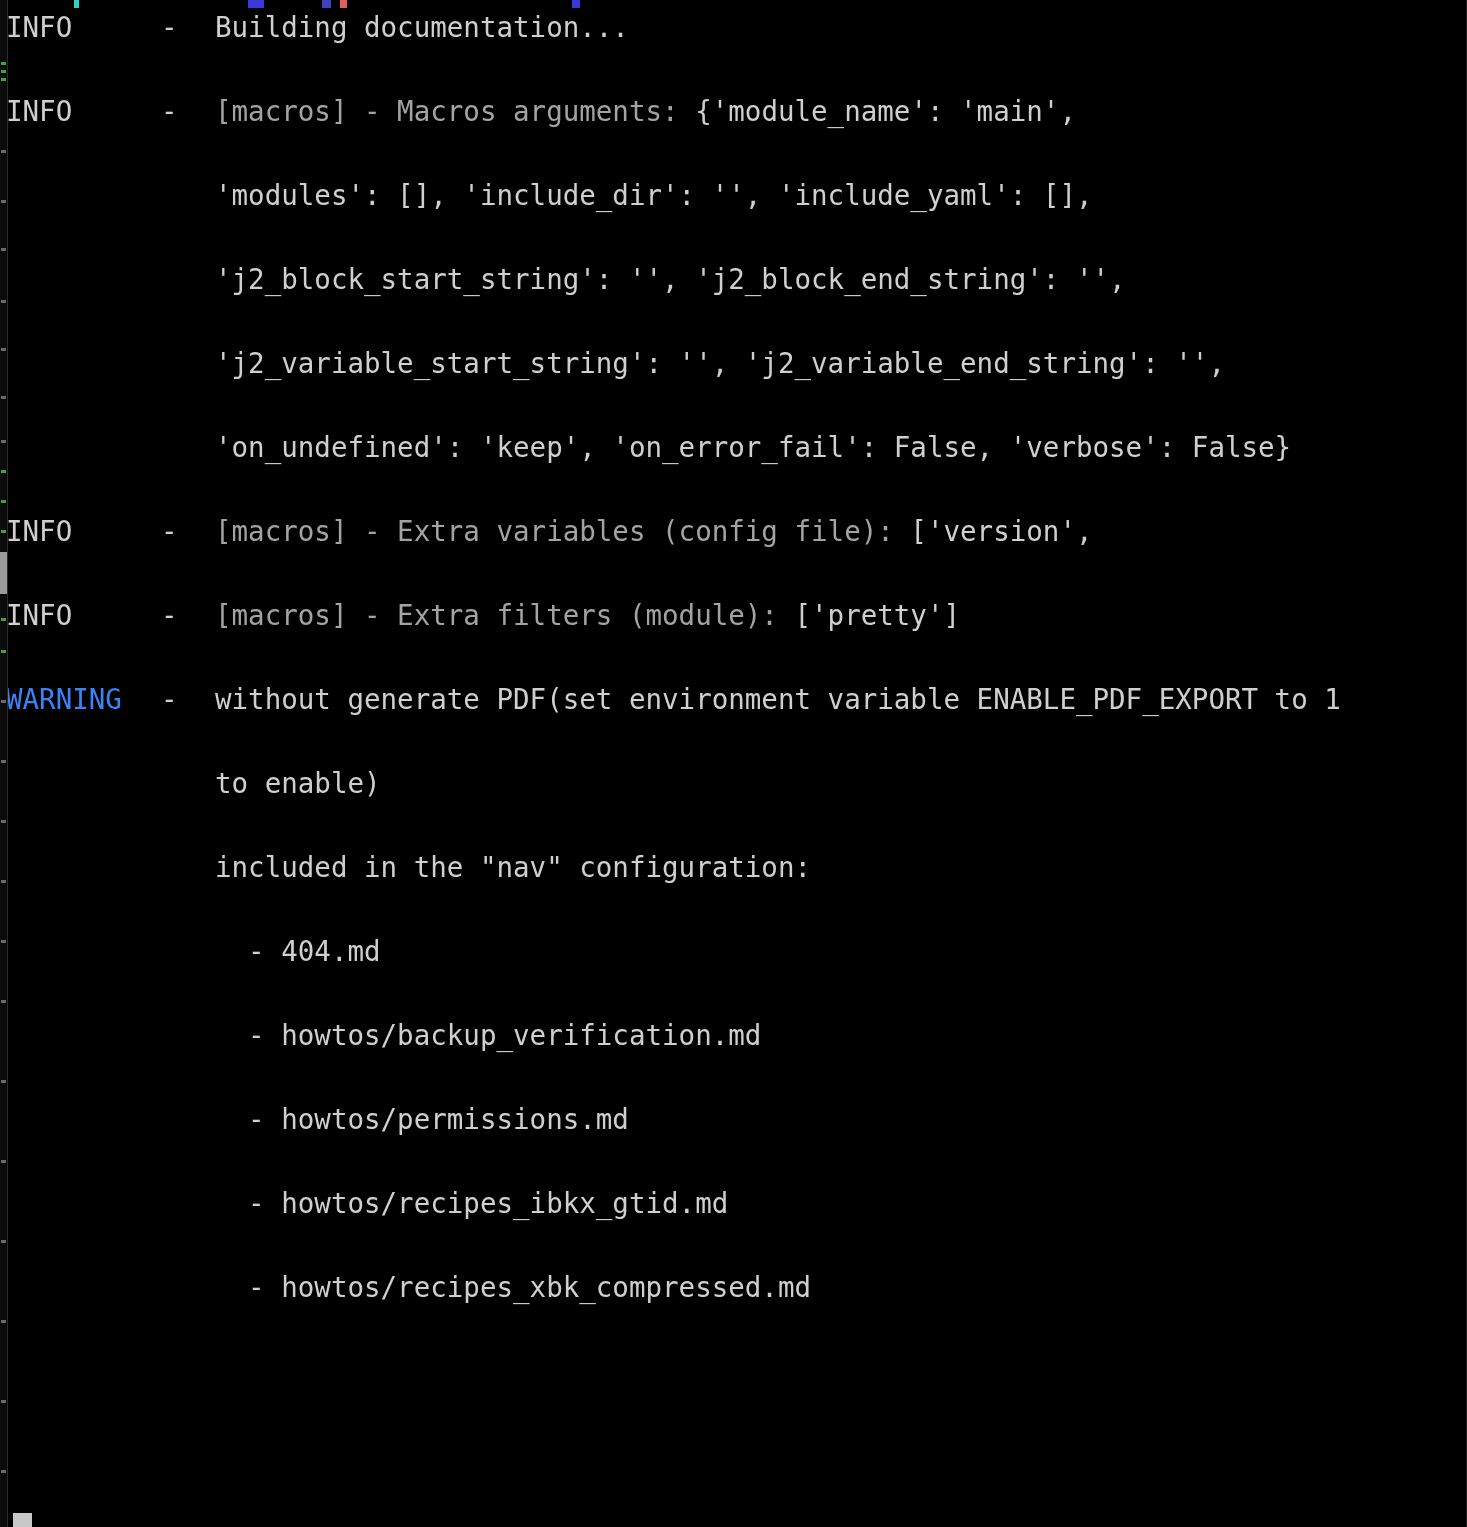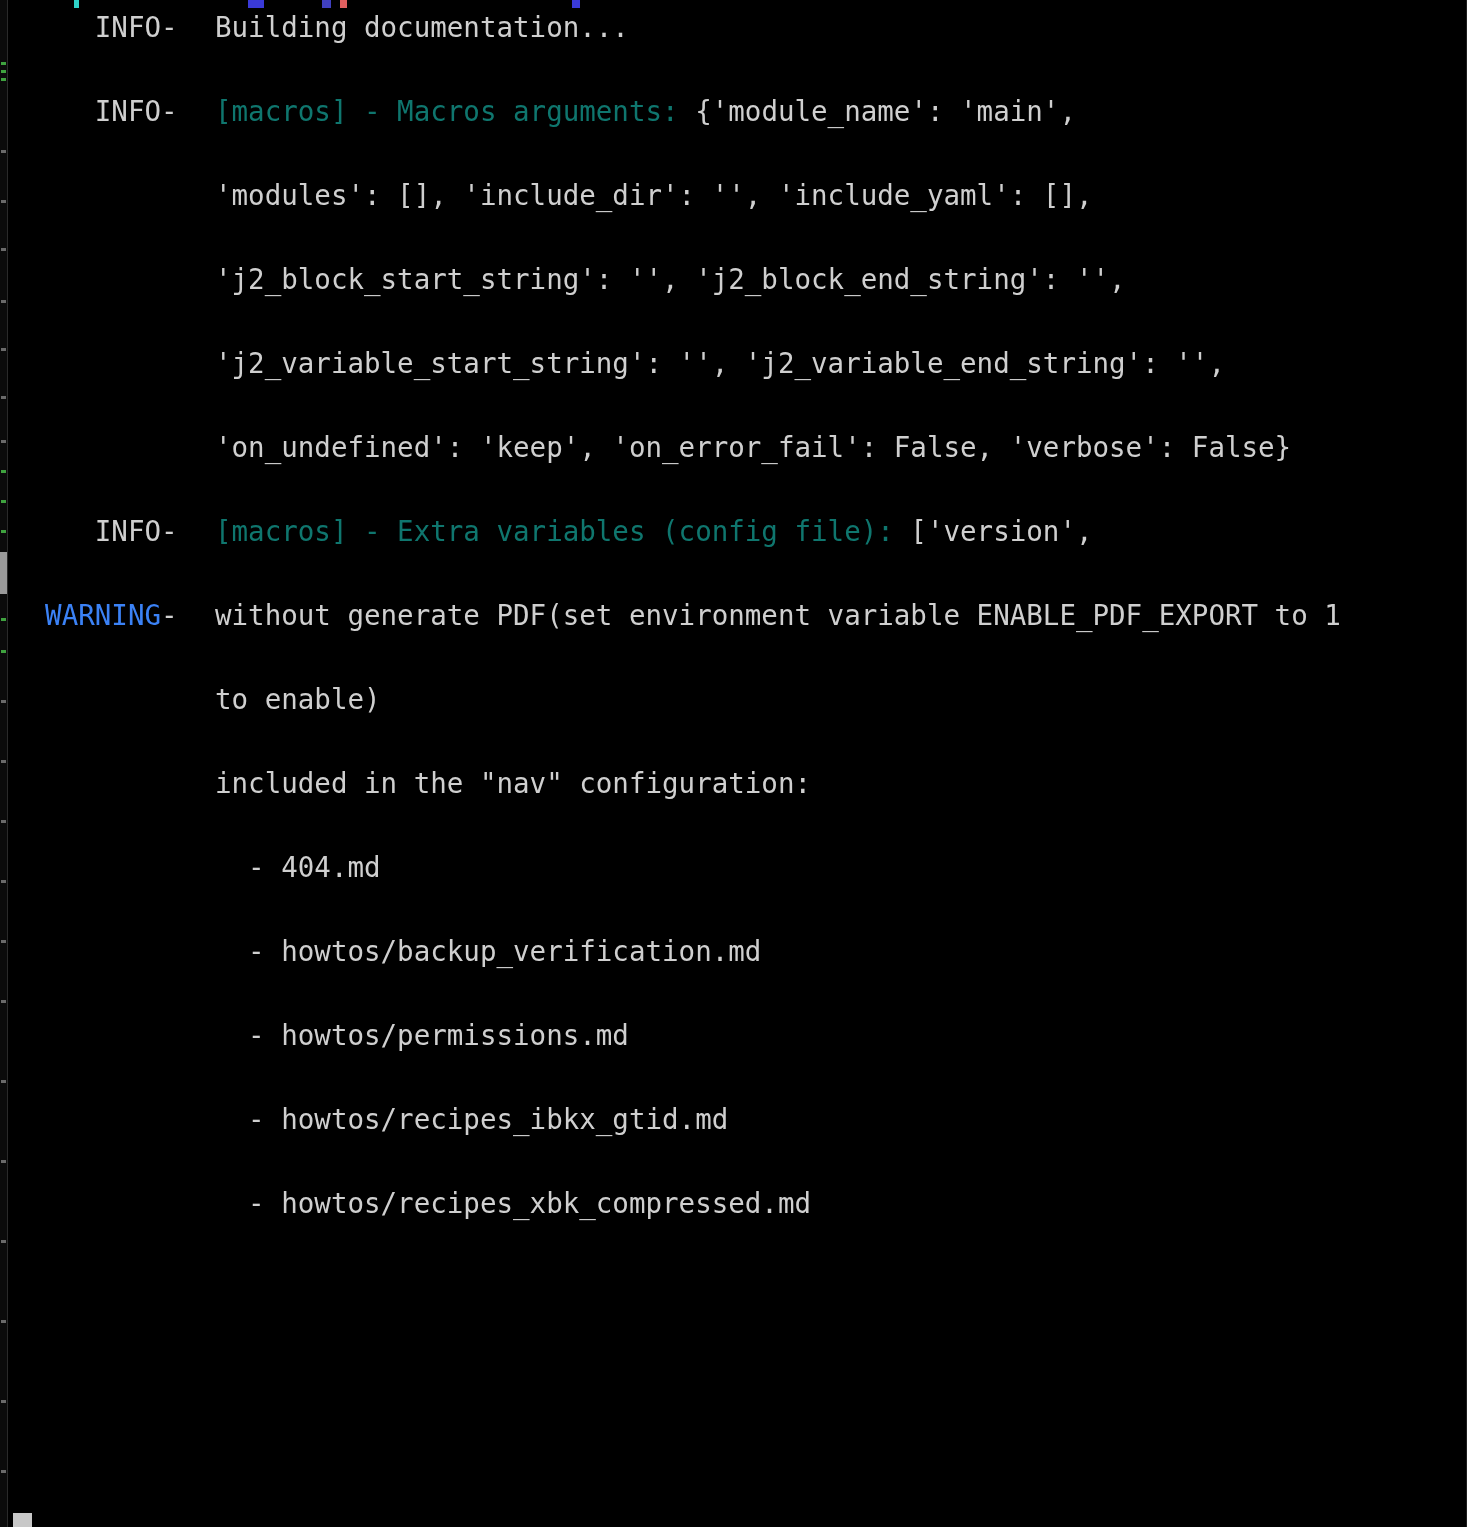--- a/index.html
+++ b/index.html
@@ -76,33 +76,32 @@
     font-family: "DejaVu Sans Mono", "Liberation Mono", monospace;
     font-size: 27.5px;
     line-height: 42px;
   }
 
   .lvl {
     display: inline-block;
     width: 161px;
     padding-left: 6px;
     box-sizing: border-box;
-    text-align: right;
   }
   .dash {
     display: inline-block;
     width: 54px;
     box-sizing: border-box;
   }
   .msg { display: inline; }
 
   .c-info    { color: #cfcfcf; }
   .c-warning { color: #3b82f6; }
   .c-white   { color: #cfcfcf; }
-  .c-green   { color: #0f766e; }
+  .c-green   { color: #a3a3a3; }
 
   .cont-indent {
     display: inline-block;
     width: 215px;
   }
   .frag {
     position: absolute;
     height: 8px;
     top: 0px;
   }
@@ -163,20 +162,21 @@
       <div class="frag" style="left: 572px; width: 8px; background: rgb(58, 58, 216);"></div>
     </div>
 
   <pre id="log"><span class="line"><span class="lvl c-info">INFO</span><span class="dash c-white">-</span><span class="msg"><span class="c-white">Building documentation...</span></span></span>
 <span class="line"><span class="lvl c-info">INFO</span><span class="dash c-white">-</span><span class="msg"><span class="c-green">[macros] - Macros arguments:</span><span class="c-white"> {'module_name': 'main',</span></span></span>
 <span class="line"><span class="cont-indent"></span><span class="msg"><span class="c-white">'modules': [], 'include_dir': '', 'include_yaml': [],</span></span></span>
 <span class="line"><span class="cont-indent"></span><span class="msg"><span class="c-white">'j2_block_start_string': '', 'j2_block_end_string': '',</span></span></span>
 <span class="line"><span class="cont-indent"></span><span class="msg"><span class="c-white">'j2_variable_start_string': '', 'j2_variable_end_string': '',</span></span></span>
 <span class="line"><span class="cont-indent"></span><span class="msg"><span class="c-white">'on_undefined': 'keep', 'on_error_fail': False, 'verbose': False}</span></span></span>
 <span class="line"><span class="lvl c-info">INFO</span><span class="dash c-white">-</span><span class="msg"><span class="c-green">[macros] - Extra variables (config file):</span><span class="c-white"> ['version',</span></span></span>
+<span class="line"><span class="lvl c-info">INFO</span><span class="dash c-white">-</span><span class="msg"><span class="c-green">[macros] - Extra filters (module):</span><span class="c-white"> ['pretty']</span></span></span>
 <span class="line"><span class="lvl c-warning">WARNING</span><span class="dash c-white">-</span><span class="msg"><span class="c-white">without generate PDF(set environment variable ENABLE_PDF_EXPORT to 1</span></span></span>
 <span class="line"><span class="cont-indent"></span><span class="msg"><span class="c-white">to enable)</span></span></span>
 <span class="line"><span class="cont-indent"></span><span class="msg"><span class="c-white">included in the "nav" configuration:</span></span></span>
 <span class="line"><span class="cont-indent"></span><span class="msg"><span class="c-white">  - 404.md</span></span></span>
 <span class="line"><span class="cont-indent"></span><span class="msg"><span class="c-white">  - howtos/backup_verification.md</span></span></span>
 <span class="line"><span class="cont-indent"></span><span class="msg"><span class="c-white">  - howtos/permissions.md</span></span></span>
 <span class="line"><span class="cont-indent"></span><span class="msg"><span class="c-white">  - howtos/recipes_ibkx_gtid.md</span></span></span>
 <span class="line"><span class="cont-indent"></span><span class="msg"><span class="c-white">  - howtos/recipes_xbk_compressed.md</span></span></span>
 
 

